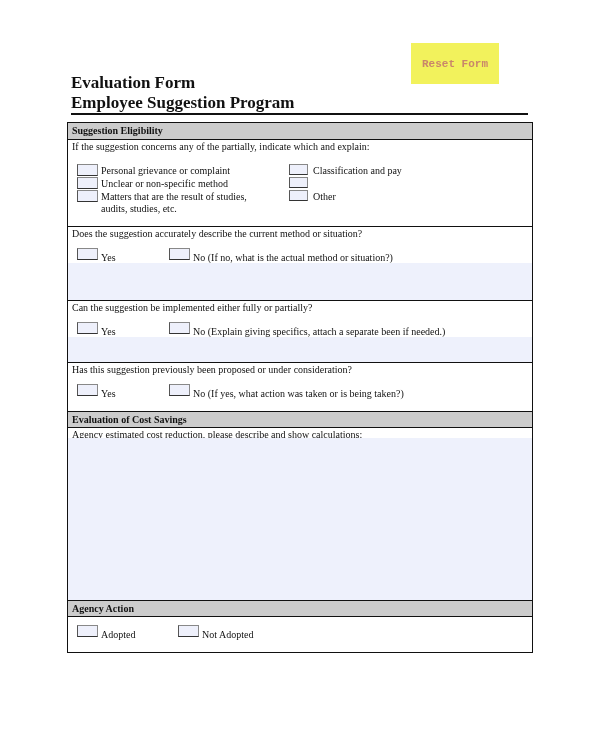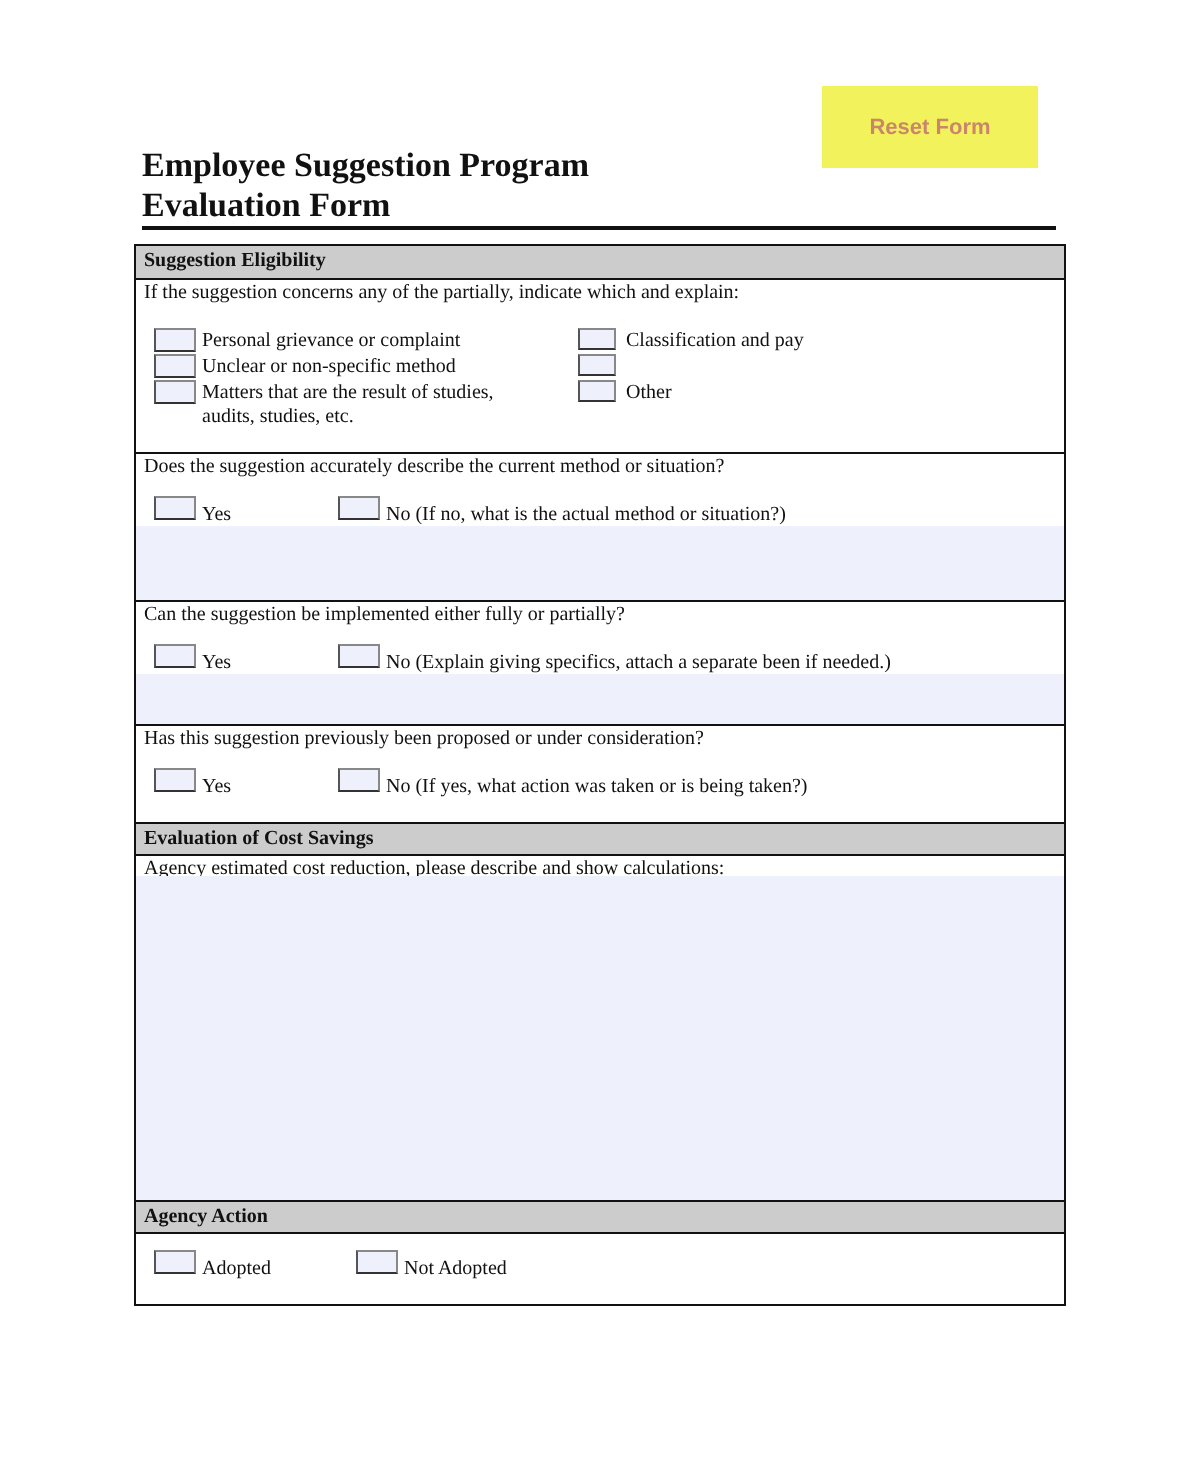--- a/index.html
+++ b/index.html
@@ -1,22 +1,22 @@
 <!DOCTYPE html>
 <html><head>
   <meta charset="utf-8">
   <style>
     * { box-sizing: border-box; margin: 0; padding: 0; }
     html, body { width: 600px; height: 730px; background: #ffffff; overflow: hidden; }
     body { position: relative; font-family: "Liberation Serif", "DejaVu Serif", serif; color: #111; }
 
     .reset-btn {
-      position: absolute; left: 411px; top: 43px; width: 108px; height: 41px;
+      position: absolute; left: 411px; top: 43px; width: 88px; height: 41px;
       background: #f2f25c; border: none;
-      font-family: Liberation Sans, sans-serif;
+      font-family: Liberation Mono, monospace;
       font-size: 11px; font-weight: bold; color: #c9866a;
       display: flex; align-items: center; justify-content: center; cursor: pointer;
     }
 
     .title {
       position: absolute; left: 71px; top: 73px;
       font-family: "Liberation Serif", serif; font-weight: bold; font-size: 17px; line-height: 20px; color: #111;
     }
     .title-rule {
       position: absolute; left: 71px; top: 113px; width: 457px; height: 2px; background: #111;
@@ -44,22 +44,22 @@
     .cb.small { width: 19px; height: 11px; }
 
     .shade { position: absolute; background: #eef1fc; }
   </style>
 </head>
 <body>
 
 <button class="reset-btn">Reset Form</button>
 
 <div class="title">
+  <div>Evaluation Form</div>
   <div>Employee Suggestion Program</div>
-  <div>Evaluation Form</div>
 </div>
 <div class="title-rule"></div>
 
 <div class="form">
 
   <div class="section-header" style="top:0;">Suggestion Eligibility</div>
   <div class="text" style="left:4px; top:18px;">If the suggestion concerns any of the partially, indicate which and explain:</div>
 
   <div class="cb" style="left:9px; top:41px;"></div>
   <div class="text" style="left:33px; top:42px;">Personal grievance or complaint</div>

